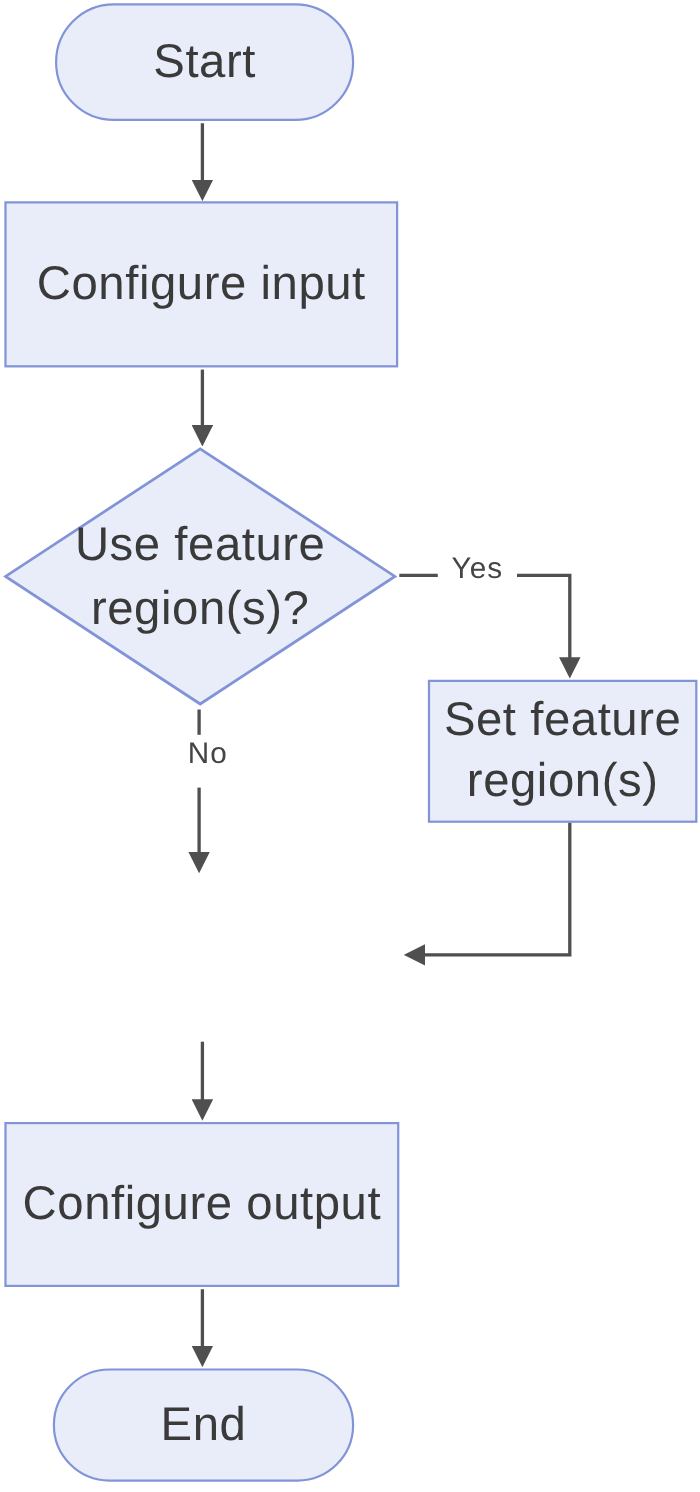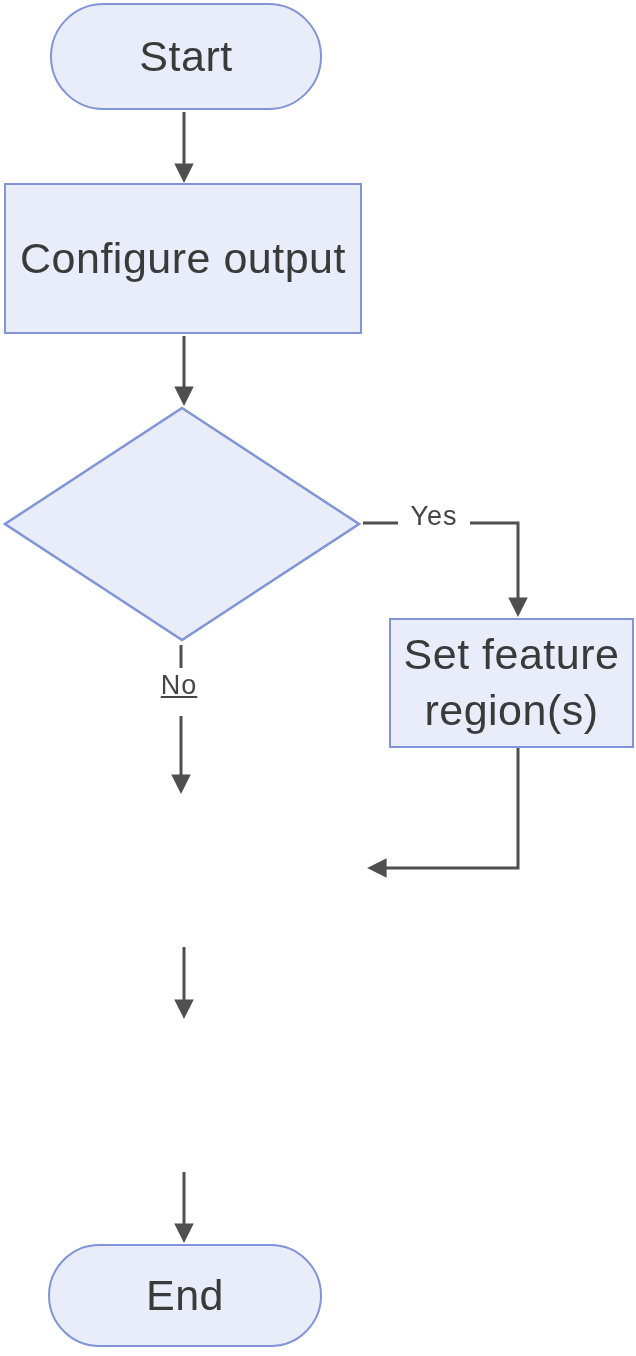--- a/index.html
+++ b/index.html
@@ -88,36 +88,41 @@
     <path d="M181 716 V790" marker-end="url(#arrow)"></path>
     <path d="M184 947 V1015" marker-end="url(#arrow)"></path>
     <path d="M184 1172 V1239" marker-end="url(#arrow)"></path>
   </svg>
 
   <div class="node terminator" style="left:50px; top:3px; width:272px; height:107px;">
     <span>Start</span>
   </div>
 
   <div class="node" style="left:4px; top:183px; width:358px; height:151px;">
-    <span>Configure output</span>
+    <span>Configure input</span>
   </div>
 
   <div class="diamond-wrap" style="left:3px; top:406px; width:358px; height:236px;">
     <svg width="358" height="236" viewBox="0 0 358 236">
       <polygon class="diamond-shape" points="179,2 356,118 179,234 2,118"></polygon>
     </svg>
+    <div class="diamond-label">Use feature
+region(s)?</div>
   </div>
 
   <div class="node" style="left:389px; top:618px; width:245px; height:130px;">
     <span>Set feature
 region(s)</span>
   </div>
 
 
+  <div class="node" style="left:4px; top:1020px; width:359px; height:150px;">
+    <span>Configure output</span>
+  </div>
 
   <div class="node terminator" style="left:48px; top:1244px; width:274px; height:103px;">
     <span>End</span>
   </div>
 
   <div class="edge-label" style="left:398px; top:501px; width:72px;">Yes</div>
-  <div class="edge-label" style="left:151px; top:670px; width:56px;text-decoration:underline;">No</div>
+  <div class="edge-label" style="left:161px; top:670px; width:56px;">No</div>
 
 </div>
 
 </body></html>

